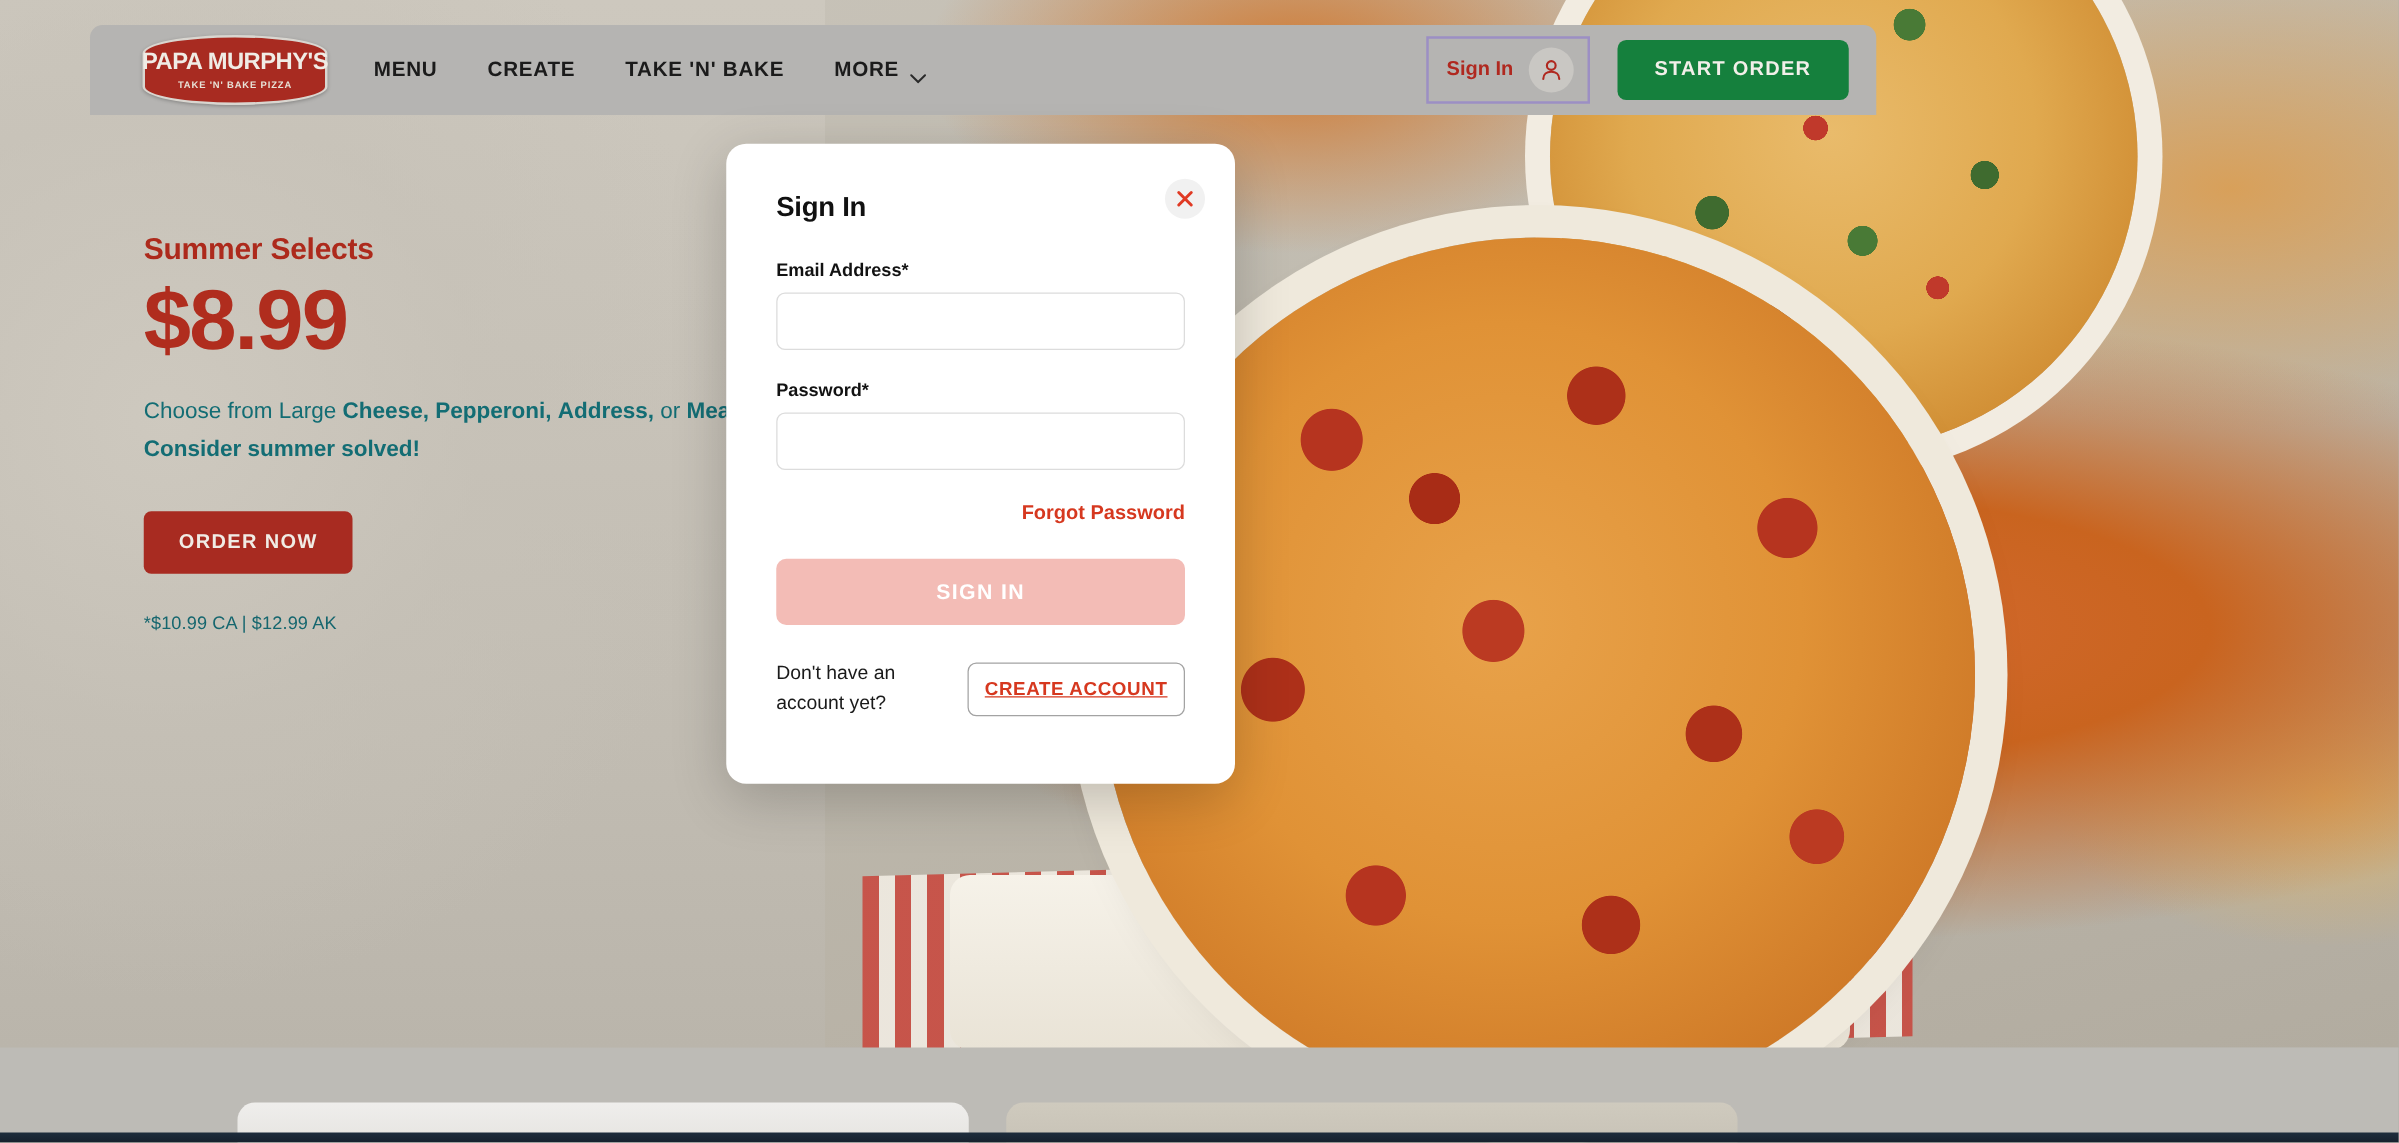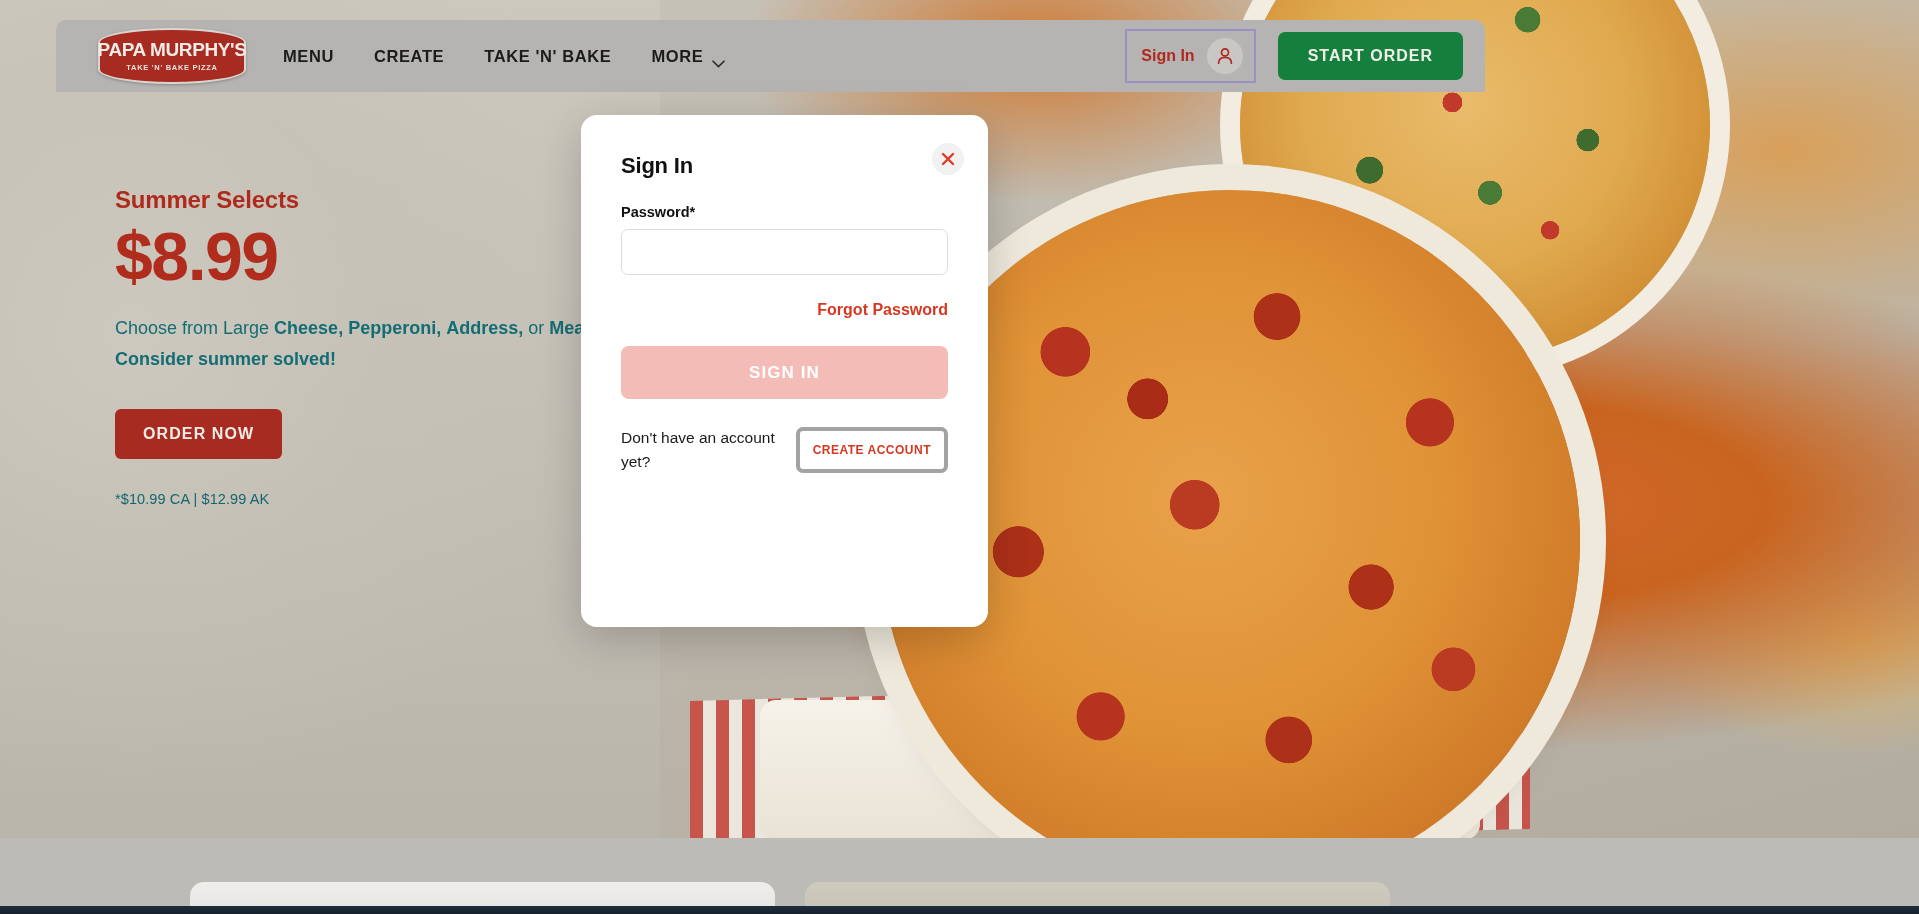--- a/index.html
+++ b/index.html
@@ -129,21 +129,21 @@
     background: linear-gradient(180deg, #efeeec 0%, #e4e2de 100%);
   }
   #lower-card-right {
     left: 805px; width: 585px;
     background: linear-gradient(180deg, #cfcabe 0%, #c6c1b5 100%);
   }
 
   
   #navbar {
     position: absolute;
-    left: 56px; top: 20px;
+    left: 72px; top: 20px;
     width: 1429px; height: 72px;
     background: #b5b4b2;
     border-radius: 10px 10px 0 0;
     display: flex;
     align-items: center;
     z-index: 20;
   }
 
   #logo {
     position: relative;
@@ -382,29 +382,30 @@
   }
   #no-account-text {
     font-size: 15.5px;
     color: #1a1a1a;
     line-height: 1.55;
     width: 175px;
   }
   #create-account-btn {
     background: #ffffff;
     color: #d6381f;
-    font-size: 12px;
+    font-size: 15px;
     font-weight: 700;
     letter-spacing: .5px;
-    border: 4px solid #a3a3a3;
+    border: 1px solid #a3a3a3;
     border-radius: 7px;
     padding: 12px 13px;
     cursor: pointer;
     font-family: "Liberation Sans", sans-serif;
     white-space: nowrap;
+    text-decoration: underline;
   }
 </style>
 </head>
 <body>
 
 <div id="hero-bg">
   <div id="hero-stone"></div>
   <div id="pizza-veggie"></div>
   <div id="cloth"></div>
   <div id="cloth-white"></div>
@@ -470,20 +471,24 @@
 
 <div id="modal">
   <div id="modal-title">Sign In</div>
 
   <button id="modal-close">
     <svg width="16" height="16" viewBox="0 0 16 16" fill="none">
       <path d="M3 3 L13 13 M13 3 L3 13" stroke="#e03a24" stroke-width="2.4" stroke-linecap="round"></path>
     </svg>
   </button>
 
+  <div id="email-group">
+    <label class="field-label">Email Address*</label>
+    <input class="text-input" type="email" value="" placeholder="" style="">
+  </div>
 
   <div id="password-group">
     <label class="field-label">Password*</label>
     <input class="text-input" type="password" value="" placeholder="" style="">
   </div>
 
   <a id="forgot-password">Forgot Password</a>
 
   <button id="signin-submit">SIGN IN</button>
 

